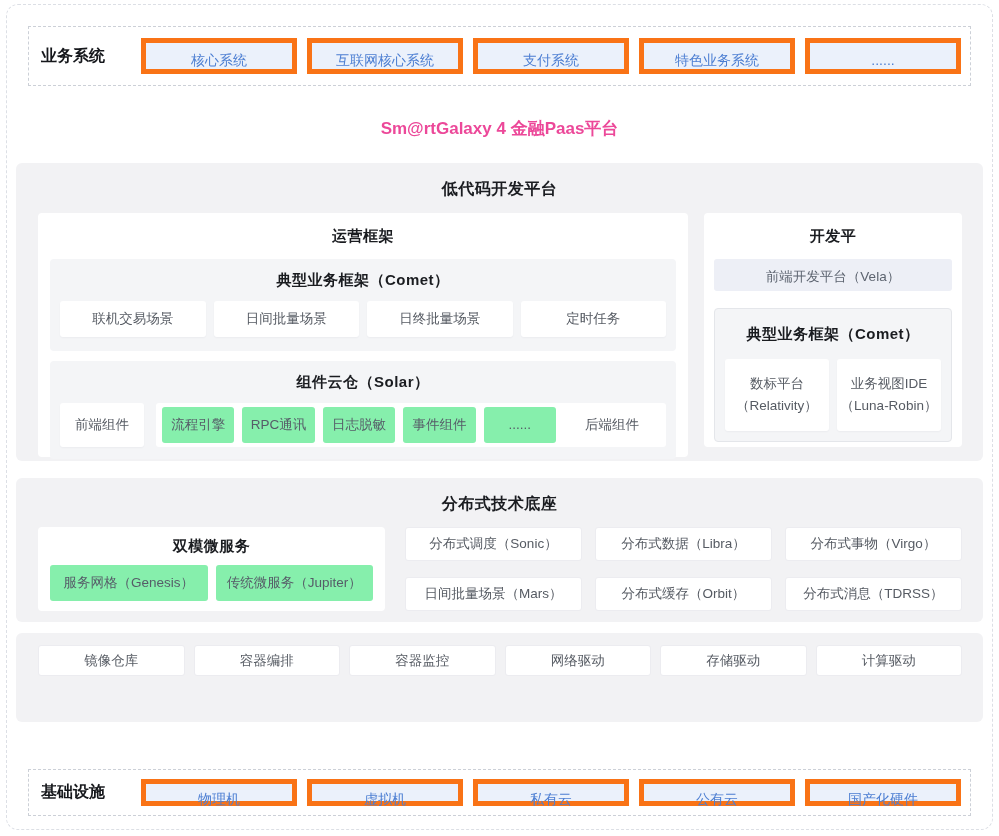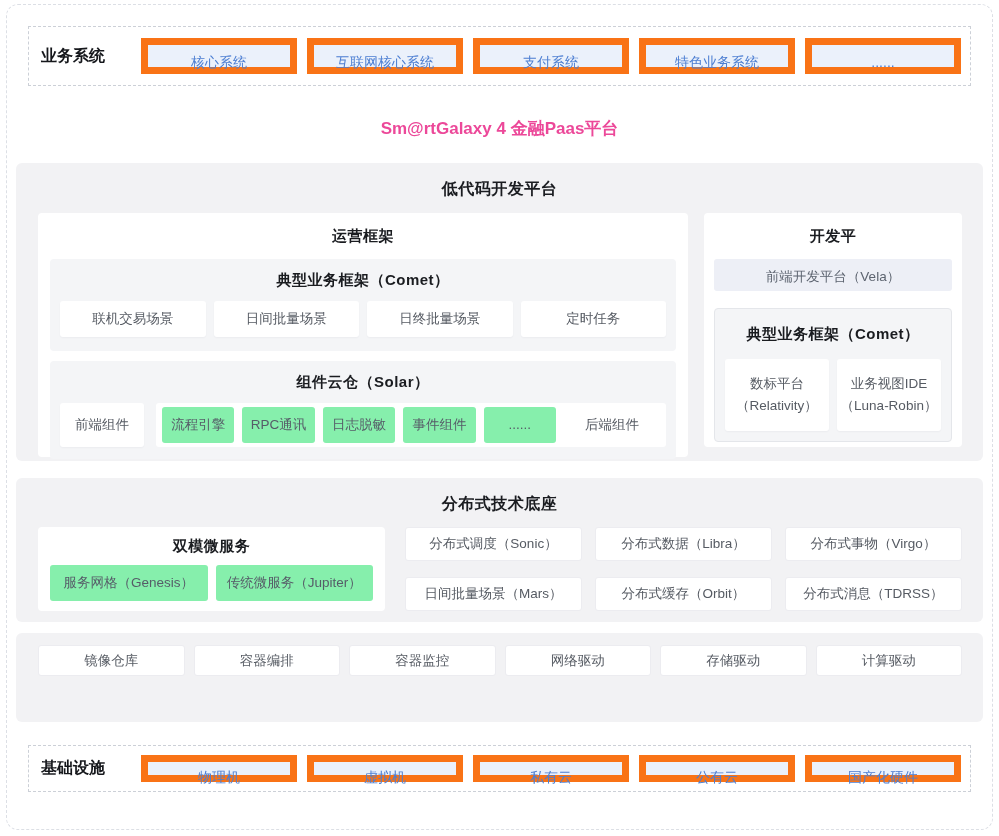--- a/index.html
+++ b/index.html
@@ -14,29 +14,29 @@
     border:1px dashed #dcdfe5; border-radius:12px; pointer-events:none;
   }
 
   
   .band {
     position:absolute; left:28px; width:943px;
     border:1px dashed #ccd0d7; background:#fff;
     display:flex; align-items:center; padding:0 9px 0 0;
   }
   .band-biz { top:26px; height:60px; }
-  .band-infra { top:745px; height:47px; }
+  .band-infra { top:769px; height:47px; }
   .band-label {
     flex:0 0 112px; padding-left:12px;
     font-weight:bold; font-size:16px; color:#15171b; white-space:nowrap;
   }
   .band-chips { flex:1; display:flex; gap:10px; align-items:center; }
   .chip-blue {
     flex:1; text-align:center; font-size:14px; color:#4c7ed2;
-    background:#ebf1fb; border:7px solid #f97316;
+    background:#ebf1fb; border:5px solid #f97316;
   }
   .band-biz .chip-blue { height:36px; line-height:34px; }
   .band-infra .chip-blue { height:27px; line-height:31px; }
 
   
   .main-title {
     position:absolute; top:117px; left:0; width:100%;
     text-align:center; font-size:17px; font-weight:bold; color:#ec4899;
   }
 

